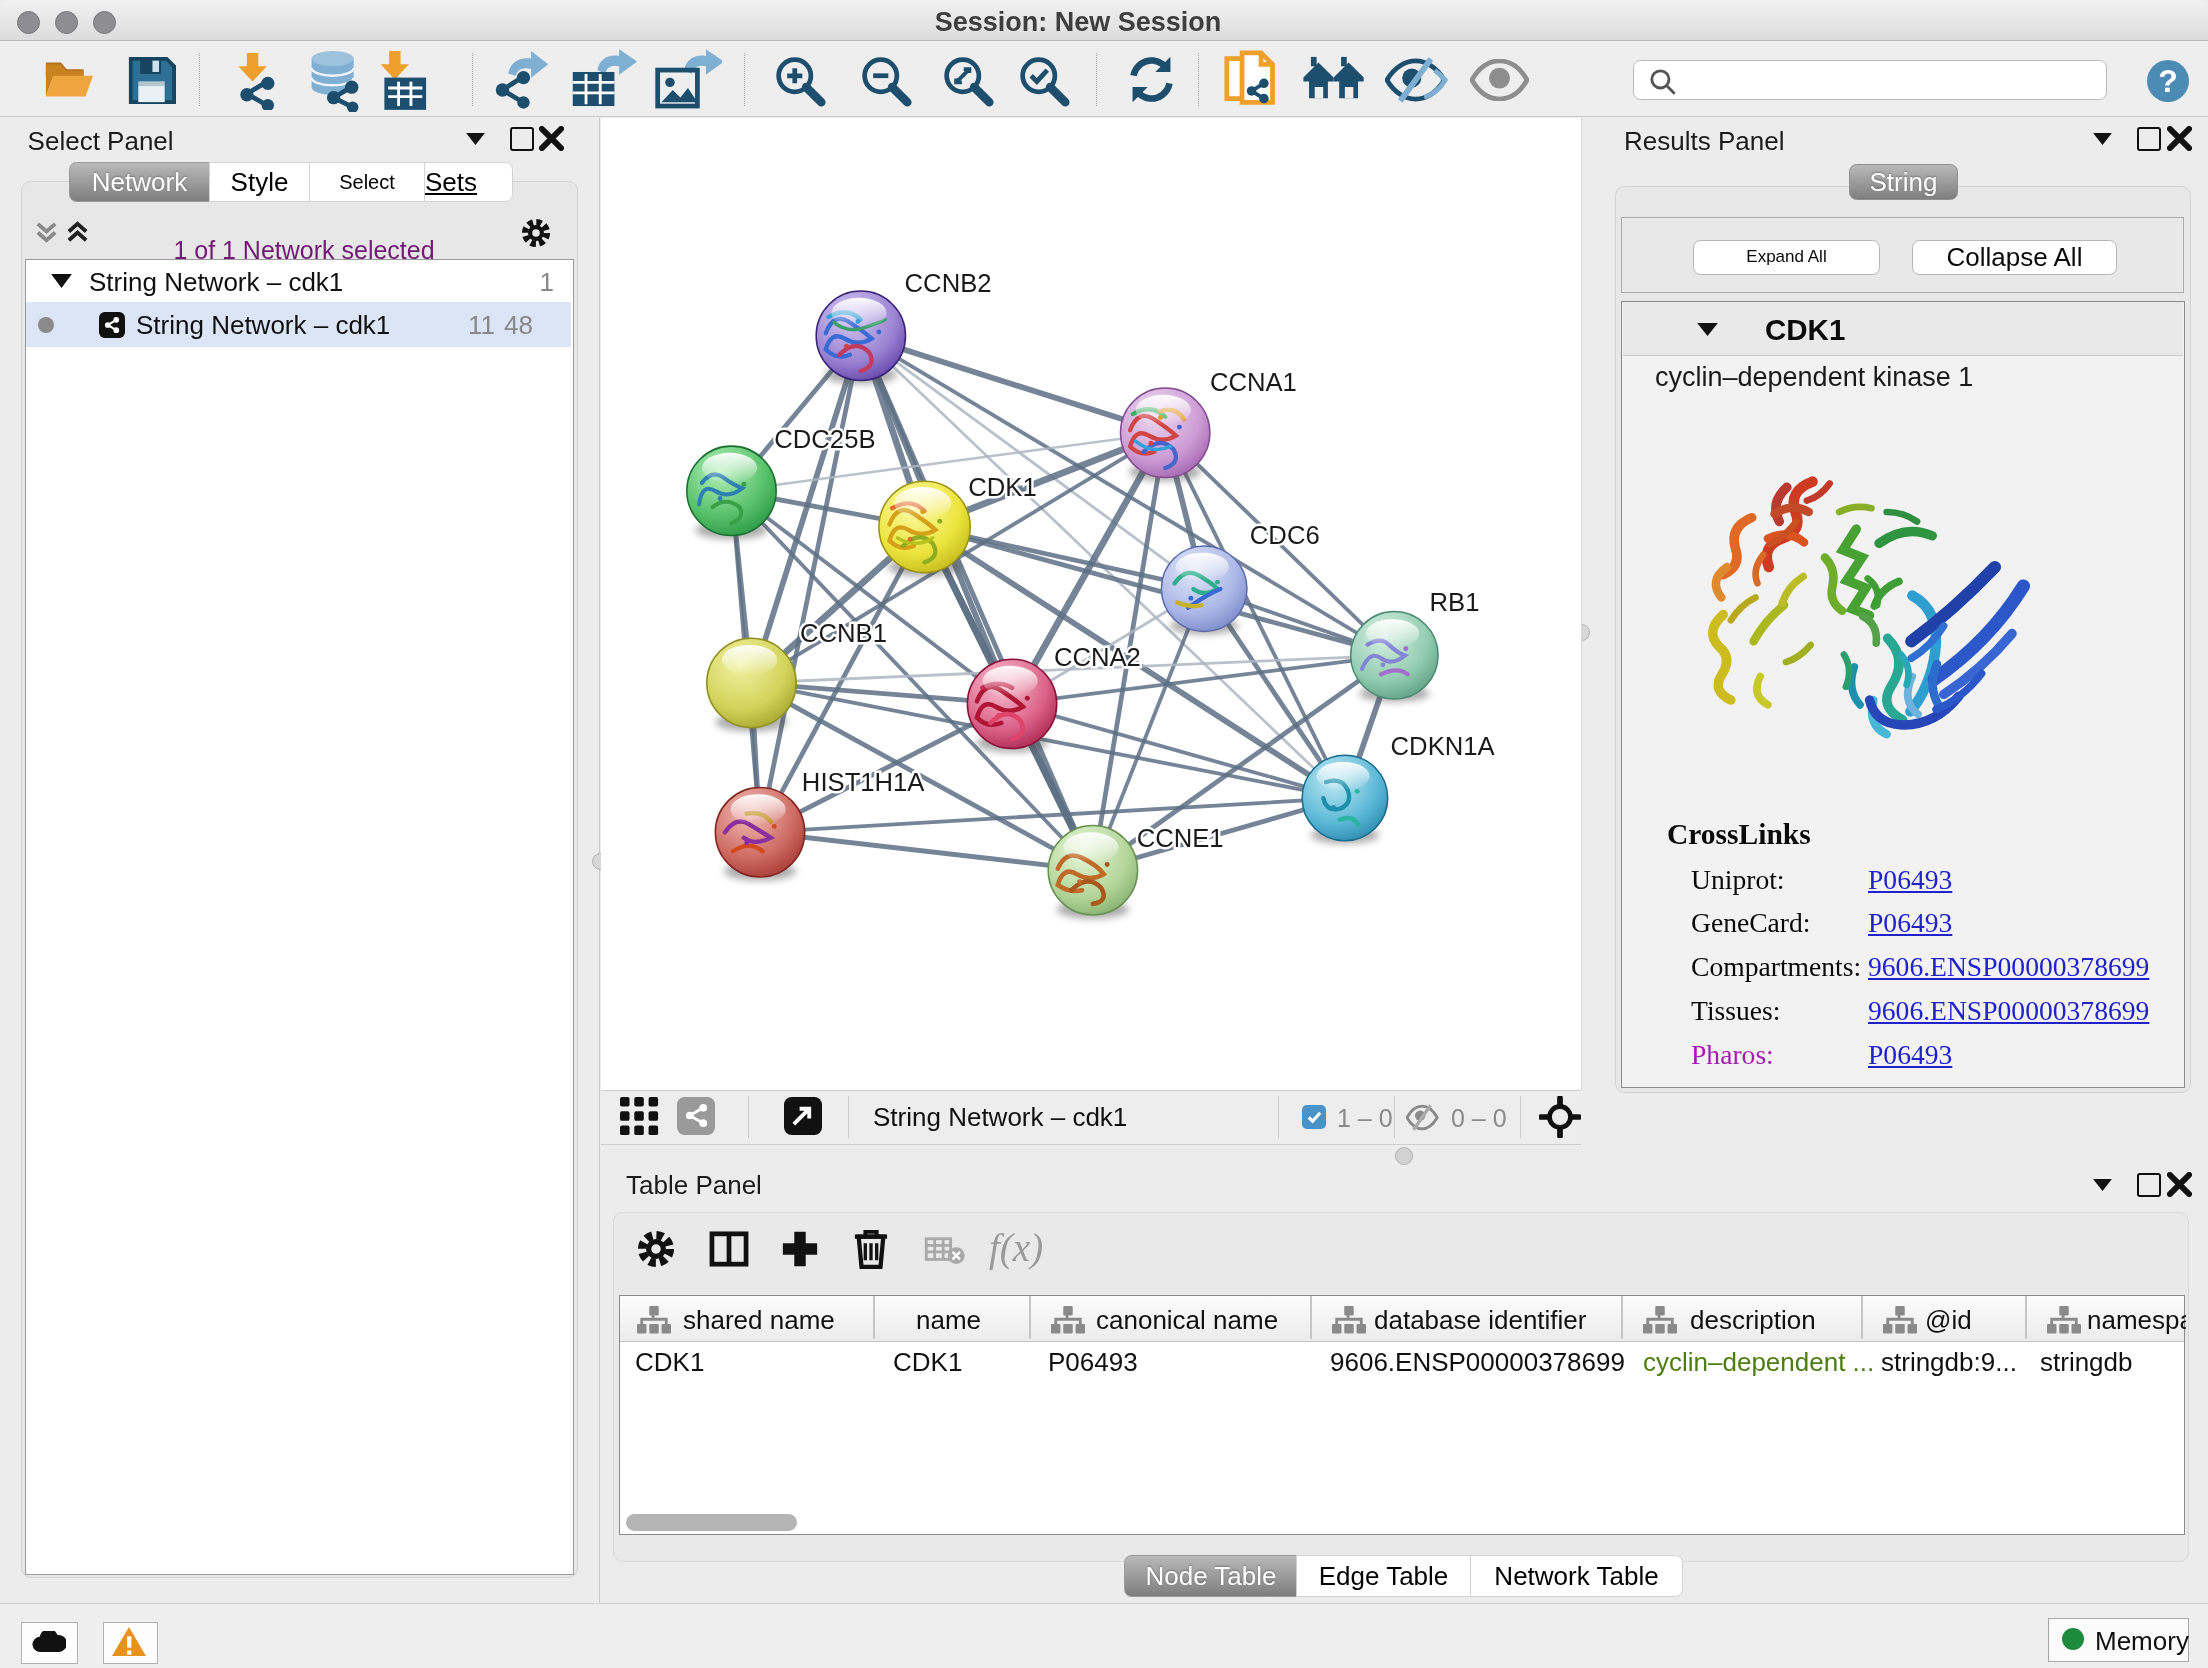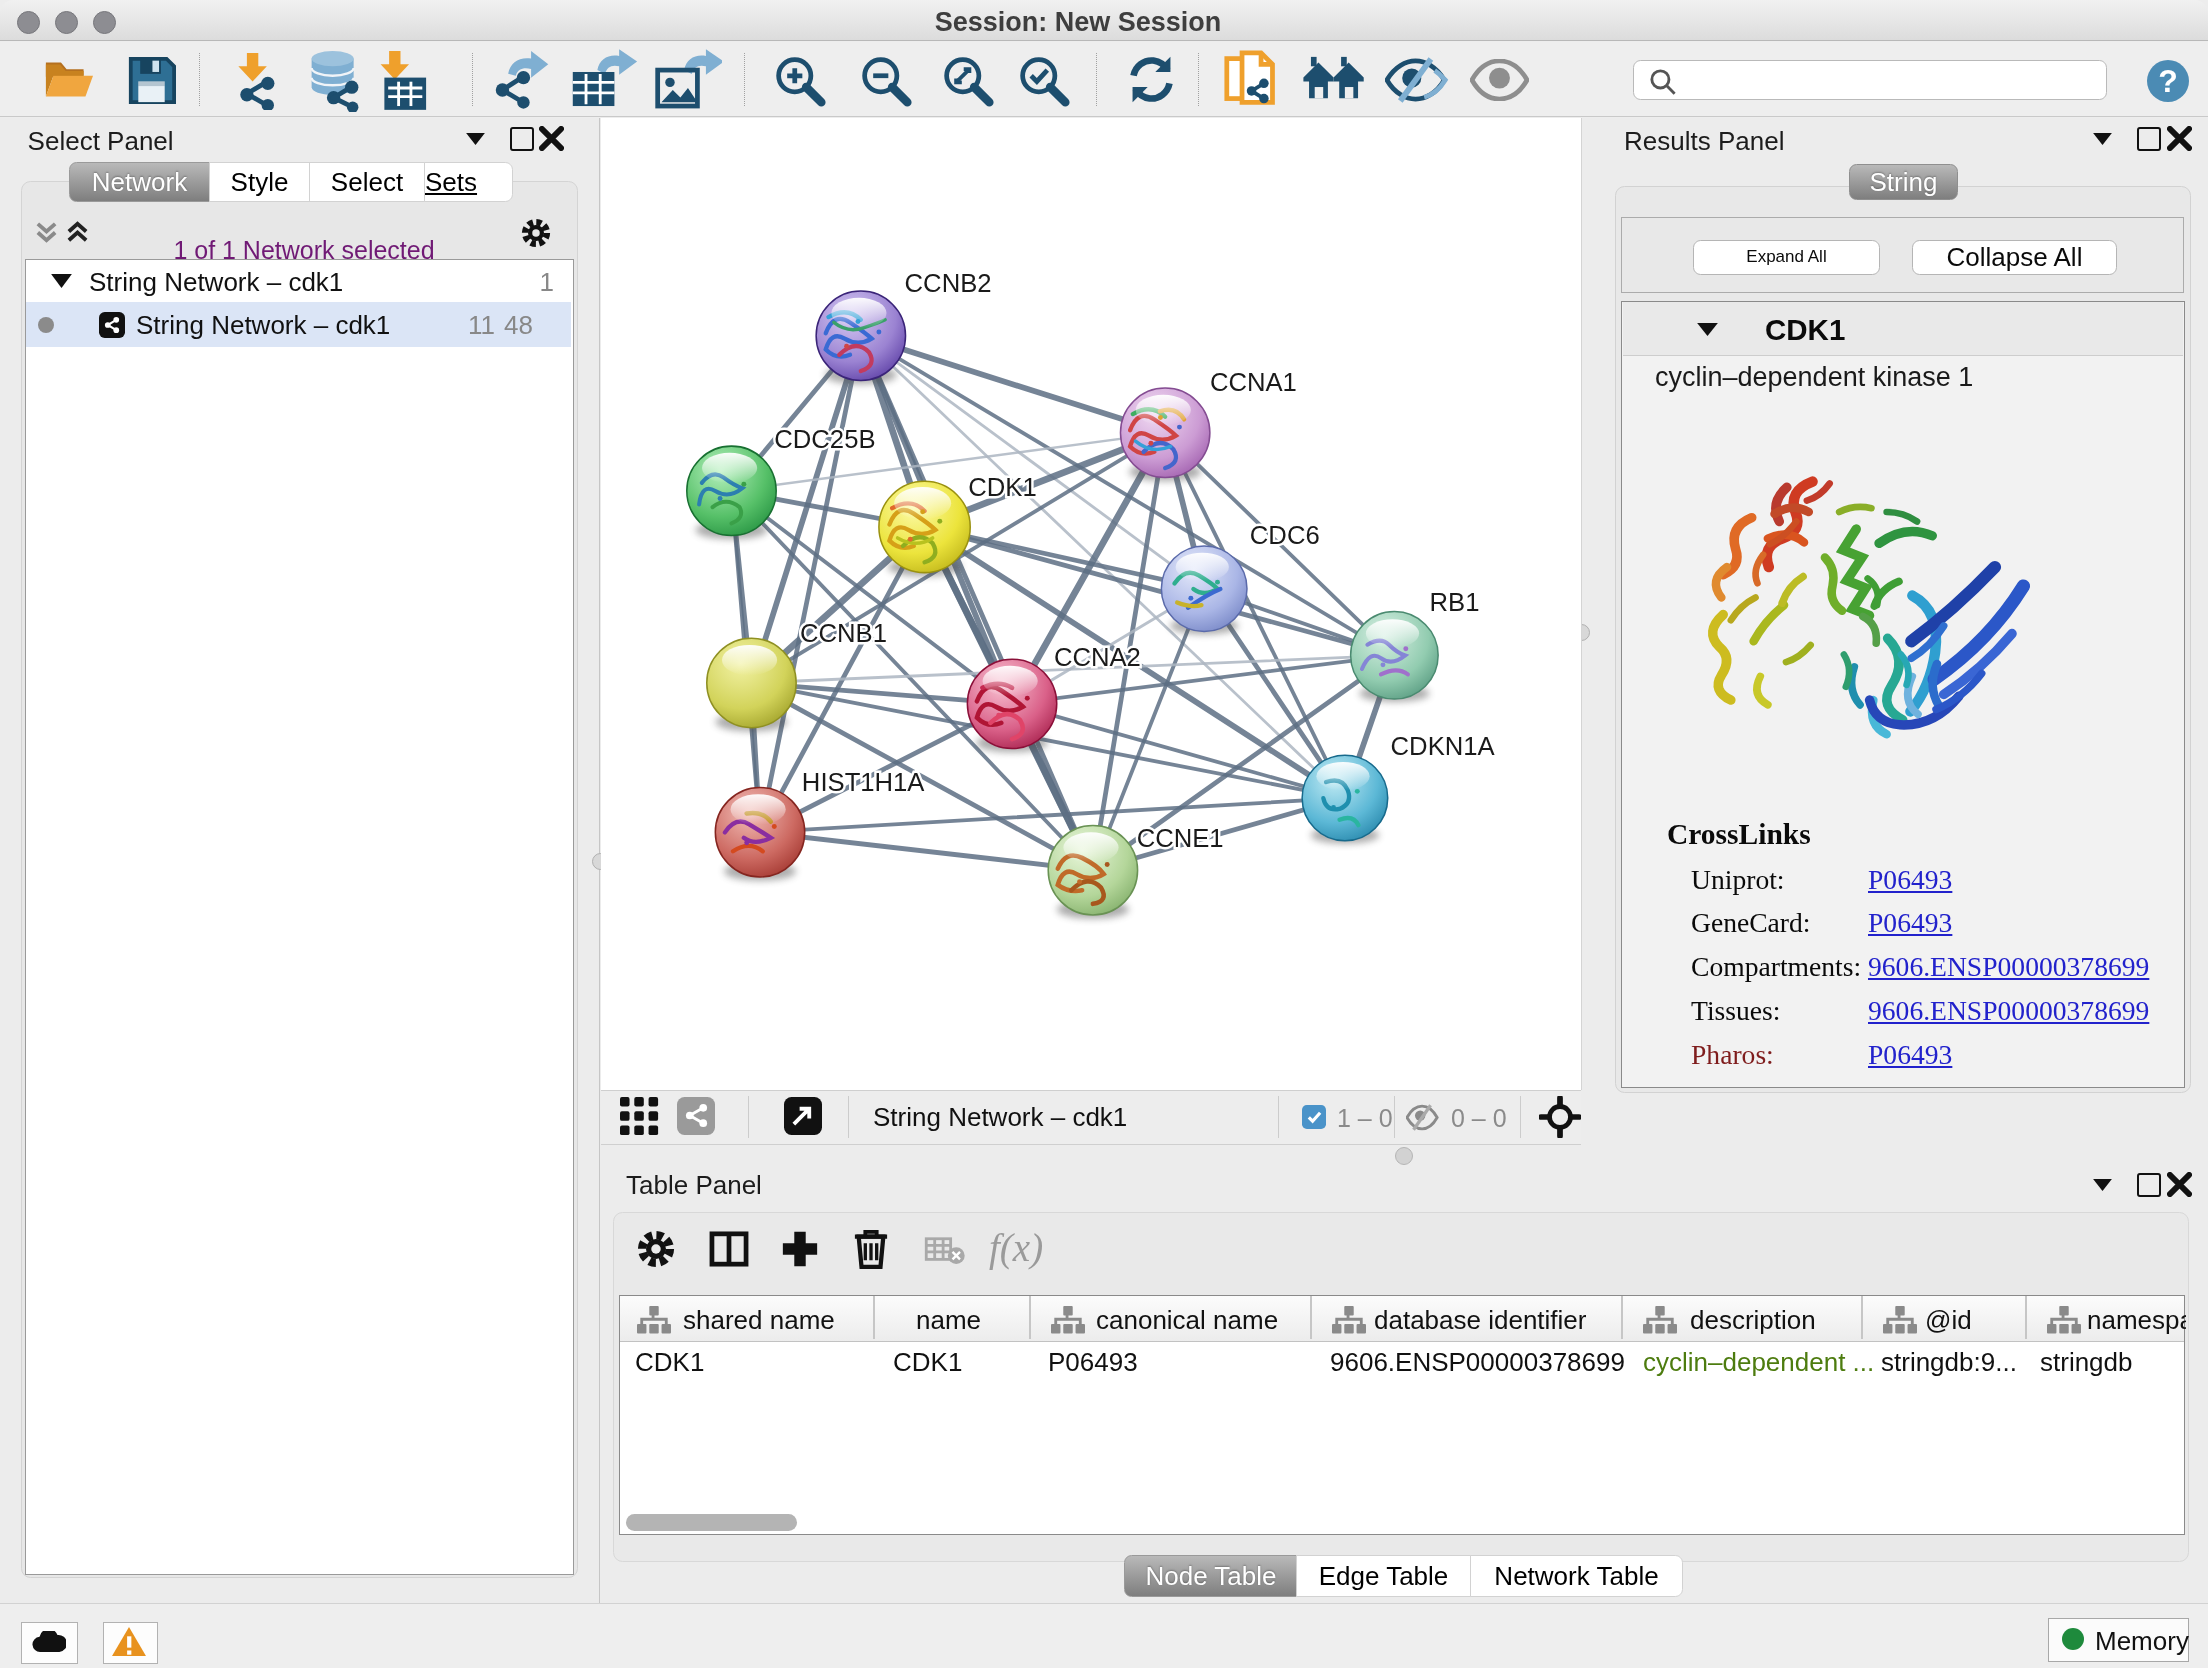--- a/index.html
+++ b/index.html
@@ -190,21 +190,21 @@
   </svg>
 <div class="abs" style="left:510px;top:127px;width:20px;height:20px;border:2.9px solid #111;border-radius:2.9px;"></div>
 <svg class="abs" style="left:539px;top:126px;" width="25" height="25" viewBox="0 0 26 26">
     <path d="M3 3l20 20M23 3 3 23" stroke="#111" stroke-width="6" stroke-linecap="round"></path>
   </svg>
 
 <div class="abs" style="left:21px;top:181px;width:555px;height:1395px;background:#e7e7e7;border:1px solid #d4d4d4;border-radius:9.5px;"></div>
 
 <div class="abs tabs" style="left:69px;top:162px;width:139px;height:38px;border-radius:7.6px 0 0 7.6px;border:1px solid #9a9a9a;font-size:26px;text-align:center;line-height:38px;">Network</div>
 <div class="abs tabu" style="left:209px;top:162px;width:99px;height:38px;font-size:26px;text-align:center;line-height:38px;">Style</div>
-<div class="abs tabu" style="left:309px;top:162px;width:114px;height:38px;font-size:26px;text-align:center;line-height:38px;">Select</div>
+<div class="abs tabu" style="left:309px;top:162px;width:114px;height:38px;font-size:20px;text-align:center;line-height:38px;">Select</div>
 <div class="abs tabu" style="left:424px;top:162px;width:87px;height:38px;border-radius:0 7.6px 7.6px 0;font-size:26px;line-height:38px;text-decoration:underline;">Sets</div>
 
 <svg class="abs" style="left:34px;top:220px;" width="25" height="25" viewBox="0 0 26 26">
     <path d="M4 4l9 8 9-8M4 13l9 8 9-8" fill="none" stroke="#8a8a8a" stroke-width="4"></path>
   </svg>
 <svg class="abs" style="left:65px;top:220px;" width="25" height="25" viewBox="0 0 26 26">
     <path d="M4 12l9-8 9 8M4 21l9-8 9 8" fill="none" stroke="#222" stroke-width="4"></path>
   </svg>
 <div class="abs" style="left:114px;top:236px;width:380px;text-align:center;font-size:25px;color:#701a75;">1 of 1 Network selected</div>
 <svg class="abs" style="left:520px;top:217px;" width="32" height="32" viewBox="0 0 34 34">
@@ -605,21 +605,21 @@
   </svg>
 <div class="abs" style="left:1667px;top:818px;font-family:'Liberation Serif',serif;font-size:29.5px;font-weight:bold;color:#0a0a0a;">CrossLinks</div>
 <div class="abs" style="left:1691px;top:864px;font-family:'Liberation Serif',serif;font-size:27.6px;color:#0a0a0a;">Uniprot:</div>
 <div class="abs" style="left:1868px;top:864px;font-family:'Liberation Serif',serif;font-size:27.6px;color:#2222cc;text-decoration:underline;">P06493</div>
 <div class="abs" style="left:1691px;top:907px;font-family:'Liberation Serif',serif;font-size:27.6px;color:#0a0a0a;">GeneCard:</div>
 <div class="abs" style="left:1868px;top:907px;font-family:'Liberation Serif',serif;font-size:27.6px;color:#2222cc;text-decoration:underline;">P06493</div>
 <div class="abs" style="left:1691px;top:951px;font-family:'Liberation Serif',serif;font-size:27.6px;color:#0a0a0a;">Compartments:</div>
 <div class="abs" style="left:1868px;top:951px;font-family:'Liberation Serif',serif;font-size:27.6px;color:#2222cc;text-decoration:underline;">9606.ENSP00000378699</div>
 <div class="abs" style="left:1691px;top:995px;font-family:'Liberation Serif',serif;font-size:27.6px;color:#0a0a0a;">Tissues:</div>
 <div class="abs" style="left:1868px;top:995px;font-family:'Liberation Serif',serif;font-size:27.6px;color:#2222cc;text-decoration:underline;">9606.ENSP00000378699</div>
-<div class="abs" style="left:1691px;top:1039px;font-family:'Liberation Serif',serif;font-size:27.6px;color:#7f1d1d;">Pharos:</div>
+<div class="abs" style="left:1691px;top:1039px;font-family:'Liberation Serif',serif;font-size:27.6px;color:#a21caf;">Pharos:</div>
 <div class="abs" style="left:1868px;top:1039px;font-family:'Liberation Serif',serif;font-size:27.6px;color:#2222cc;text-decoration:underline;">P06493</div>
 
 <div class="abs ptitle" style="left:626px;top:1170px;">Table Panel</div>
 <svg class="abs" style="left:2091px;top:1177px;" width="23" height="15" viewBox="0 0 24 16">
     <path d="M2 2h20L12 15z" fill="#111"></path>
   </svg>
 <div class="abs" style="left:2137px;top:1173px;width:20px;height:20px;border:2.9px solid #111;border-radius:2.9px;"></div>
 <svg class="abs" style="left:2167px;top:1172px;" width="25" height="25" viewBox="0 0 26 26">
     <path d="M3 3l20 20M23 3 3 23" stroke="#111" stroke-width="6" stroke-linecap="round"></path>
   </svg>

